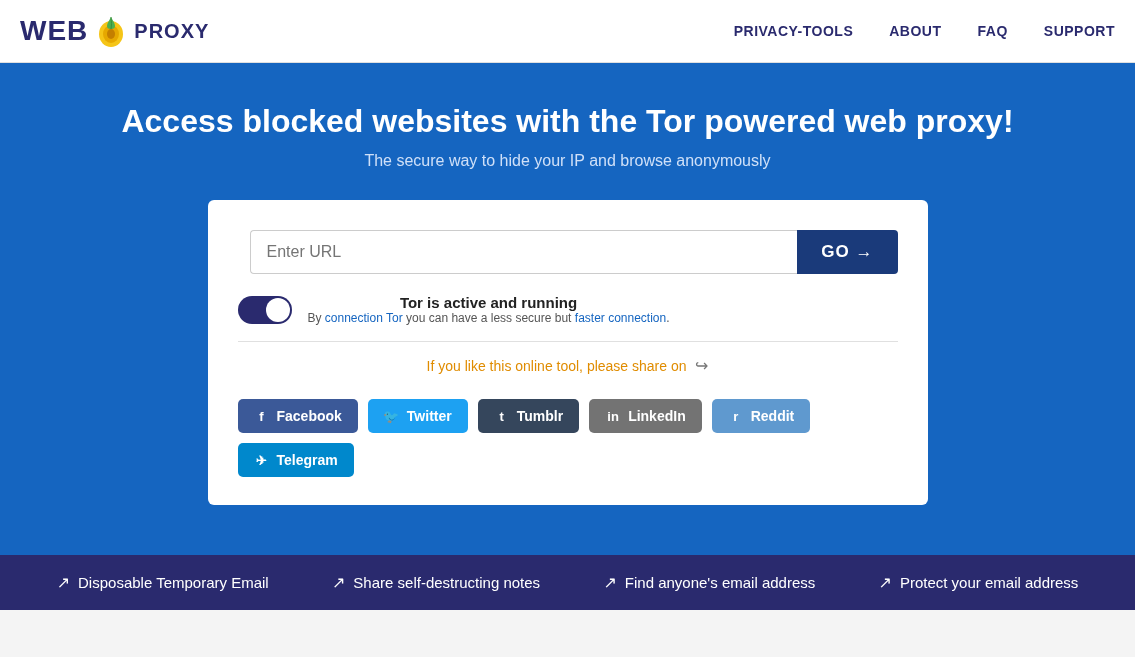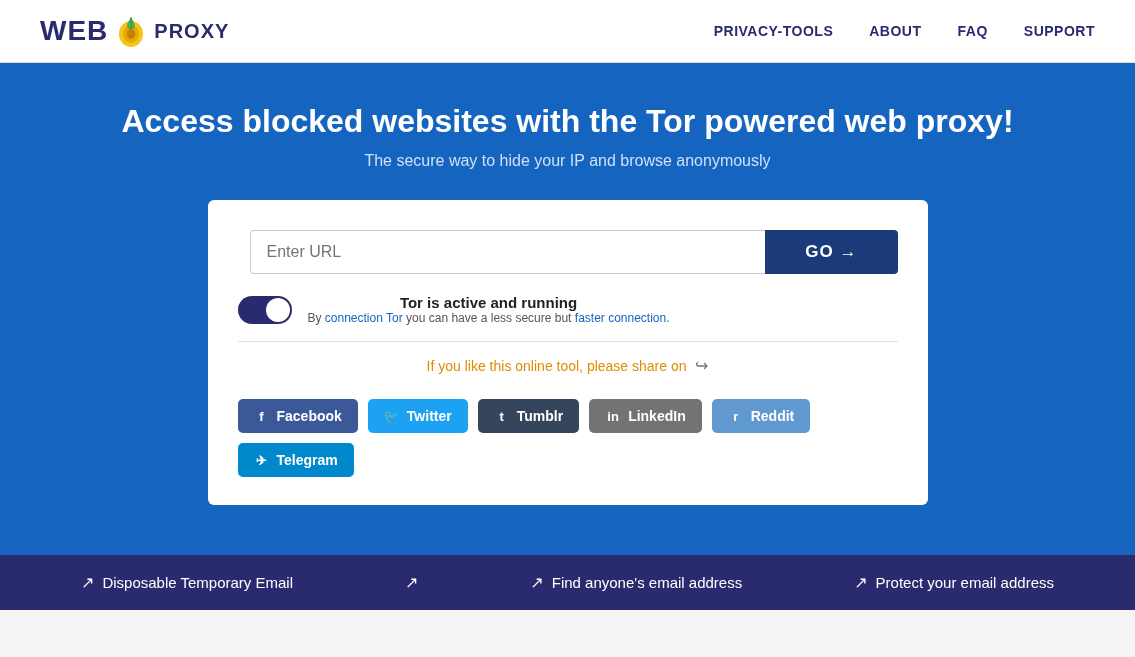--- a/index.html
+++ b/index.html
@@ -4,21 +4,21 @@
   <style>
     * { margin: 0; padding: 0; box-sizing: border-box; }
     body { font-family: Arial, sans-serif; background: #f4f4f4; min-height: 657px; }
 
     
     .header {
       background: #fff;
       display: flex;
       align-items: center;
       justify-content: space-between;
-      padding: 12px 40px;
+      padding: 12px 20px;
       border-bottom: 1px solid #e0e0e0;
     }
     .logo {
       display: flex;
       align-items: center;
       gap: 0;
     }
     .logo-text-web {
       font-size: 28px;
       font-weight: 900;
@@ -91,21 +91,21 @@
       font-size: 16px;
       color: #999;
       outline: none;
       margin-left: 12px;
     }
     .go-button {
       background: #1a3a7a;
       color: #fff;
       border: none;
       border-radius: 0 4px 4px 0;
-      padding: 12px 40px;
+      padding: 12px 24px;
       font-size: 17px;
       font-weight: 700;
       cursor: pointer;
       letter-spacing: 1px;
     }
 
     
     .tor-row {
       display: flex;
       align-items: center;
@@ -304,20 +304,21 @@
   </div>
 </section>
 
 <footer class="footer">
   <a href="#" class="footer-link">
     <span class="ext-icon">↗</span>
     <span>Disposable Temporary Email</span>
   </a>
   <a href="#" class="footer-link">
     <span class="ext-icon">↗</span>
+    <span>Share self-destructing notes</span>
   </a>
   <a href="#" class="footer-link">
     <span class="ext-icon">↗</span>
     <span>Find anyone's email address</span>
   </a>
   <a href="#" class="footer-link">
     <span class="ext-icon">↗</span>
     <span>Protect your email address</span>
   </a>
 </footer>

